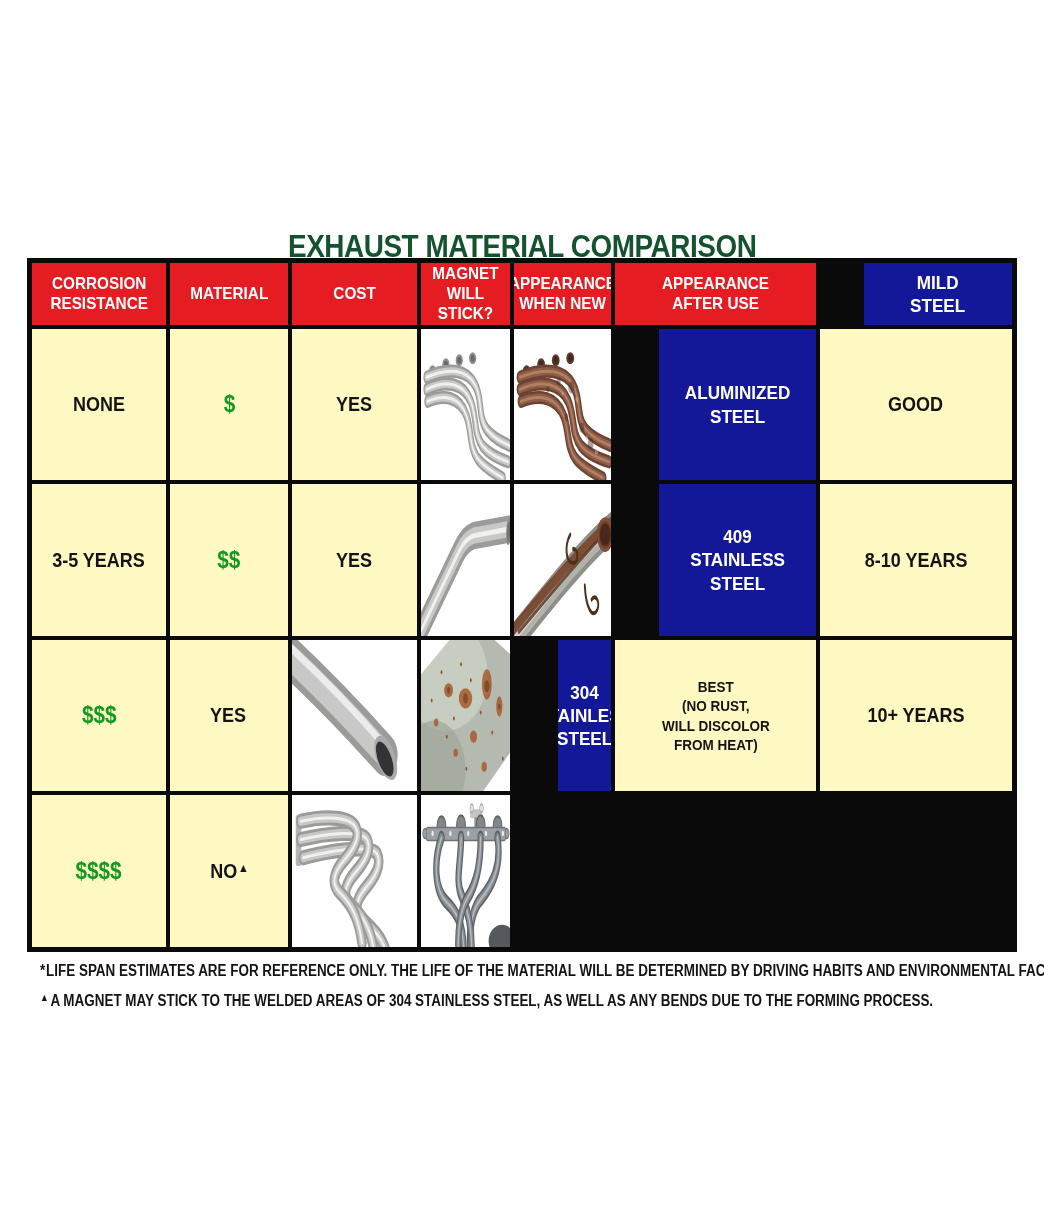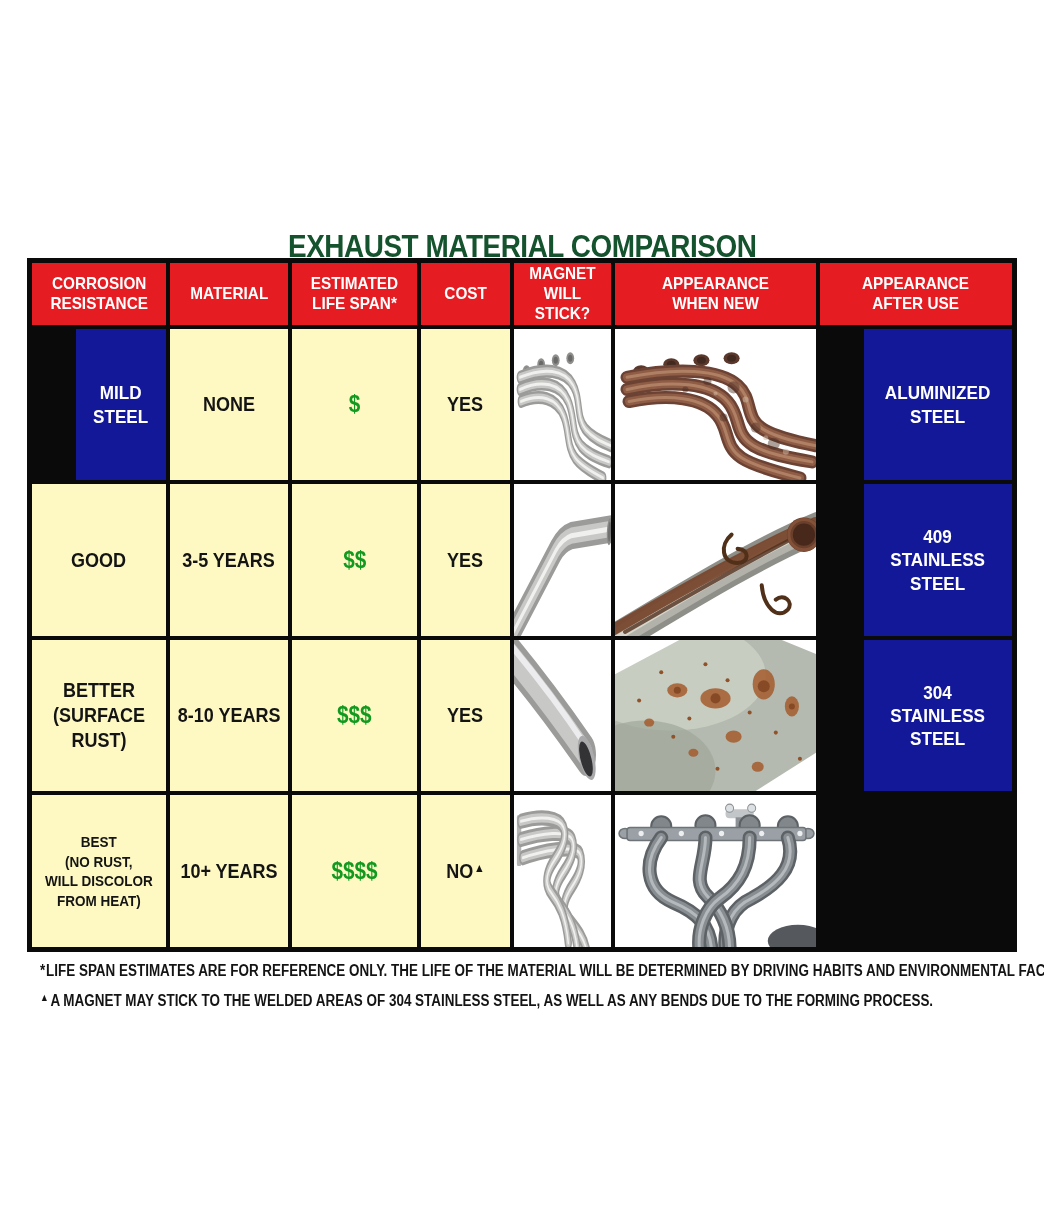--- a/index.html
+++ b/index.html
@@ -60,24 +60,20 @@
   </div>
 
   <div class="comp-table">
 
     <div class="cell hdr">
         <span class="cnd pre">CORROSION
 RESISTANCE</span>
       </div>
     <div class="cell hdr">
         <span class="cnd pre">MATERIAL</span>
-      </div>
-    <div class="cell hdr">
-        <span class="cnd pre">ESTIMATED
-LIFE SPAN*</span>
       </div>
     <div class="cell hdr">
         <span class="cnd pre">COST</span>
       </div>
     <div class="cell hdr">
         <span class="cnd pre">MAGNET
 WILL STICK?</span>
       </div>
     <div class="cell hdr">
         <span class="cnd pre">APPEARANCE
@@ -209,25 +205,20 @@
         <circle cx="188" cy="50" r="15" fill="none" stroke="#835138" stroke-width="3"></circle>
         <path d="M116,50 C104,60 106,78 122,78 C134,78 134,64 122,64" stroke="#503018" stroke-width="4" fill="none" stroke-linecap="round"></path>
         <path d="M146,100 C148,122 162,134 172,124 C178,116 168,108 160,114" stroke="#503018" stroke-width="4" fill="none" stroke-linecap="round"></path>
       </svg>
     </div>
 
     <div class="cell mat">
         <span class="cnd pre">409
 STAINLESS
 STEEL</span>
-      </div>
-    <div class="cell plain">
-        <span class="cnd pre">BETTER
-(SURFACE
-RUST)</span>
       </div>
     <div class="cell plain">
         <span class="cnd">8-10 YEARS</span>
       </div>
     <div class="cell cost">
         <span class="cnd">$$$</span>
       </div>
     <div class="cell plain">
         <span class="cnd"><span>YES</span><sup class="tri"></sup></span>
       </div>

